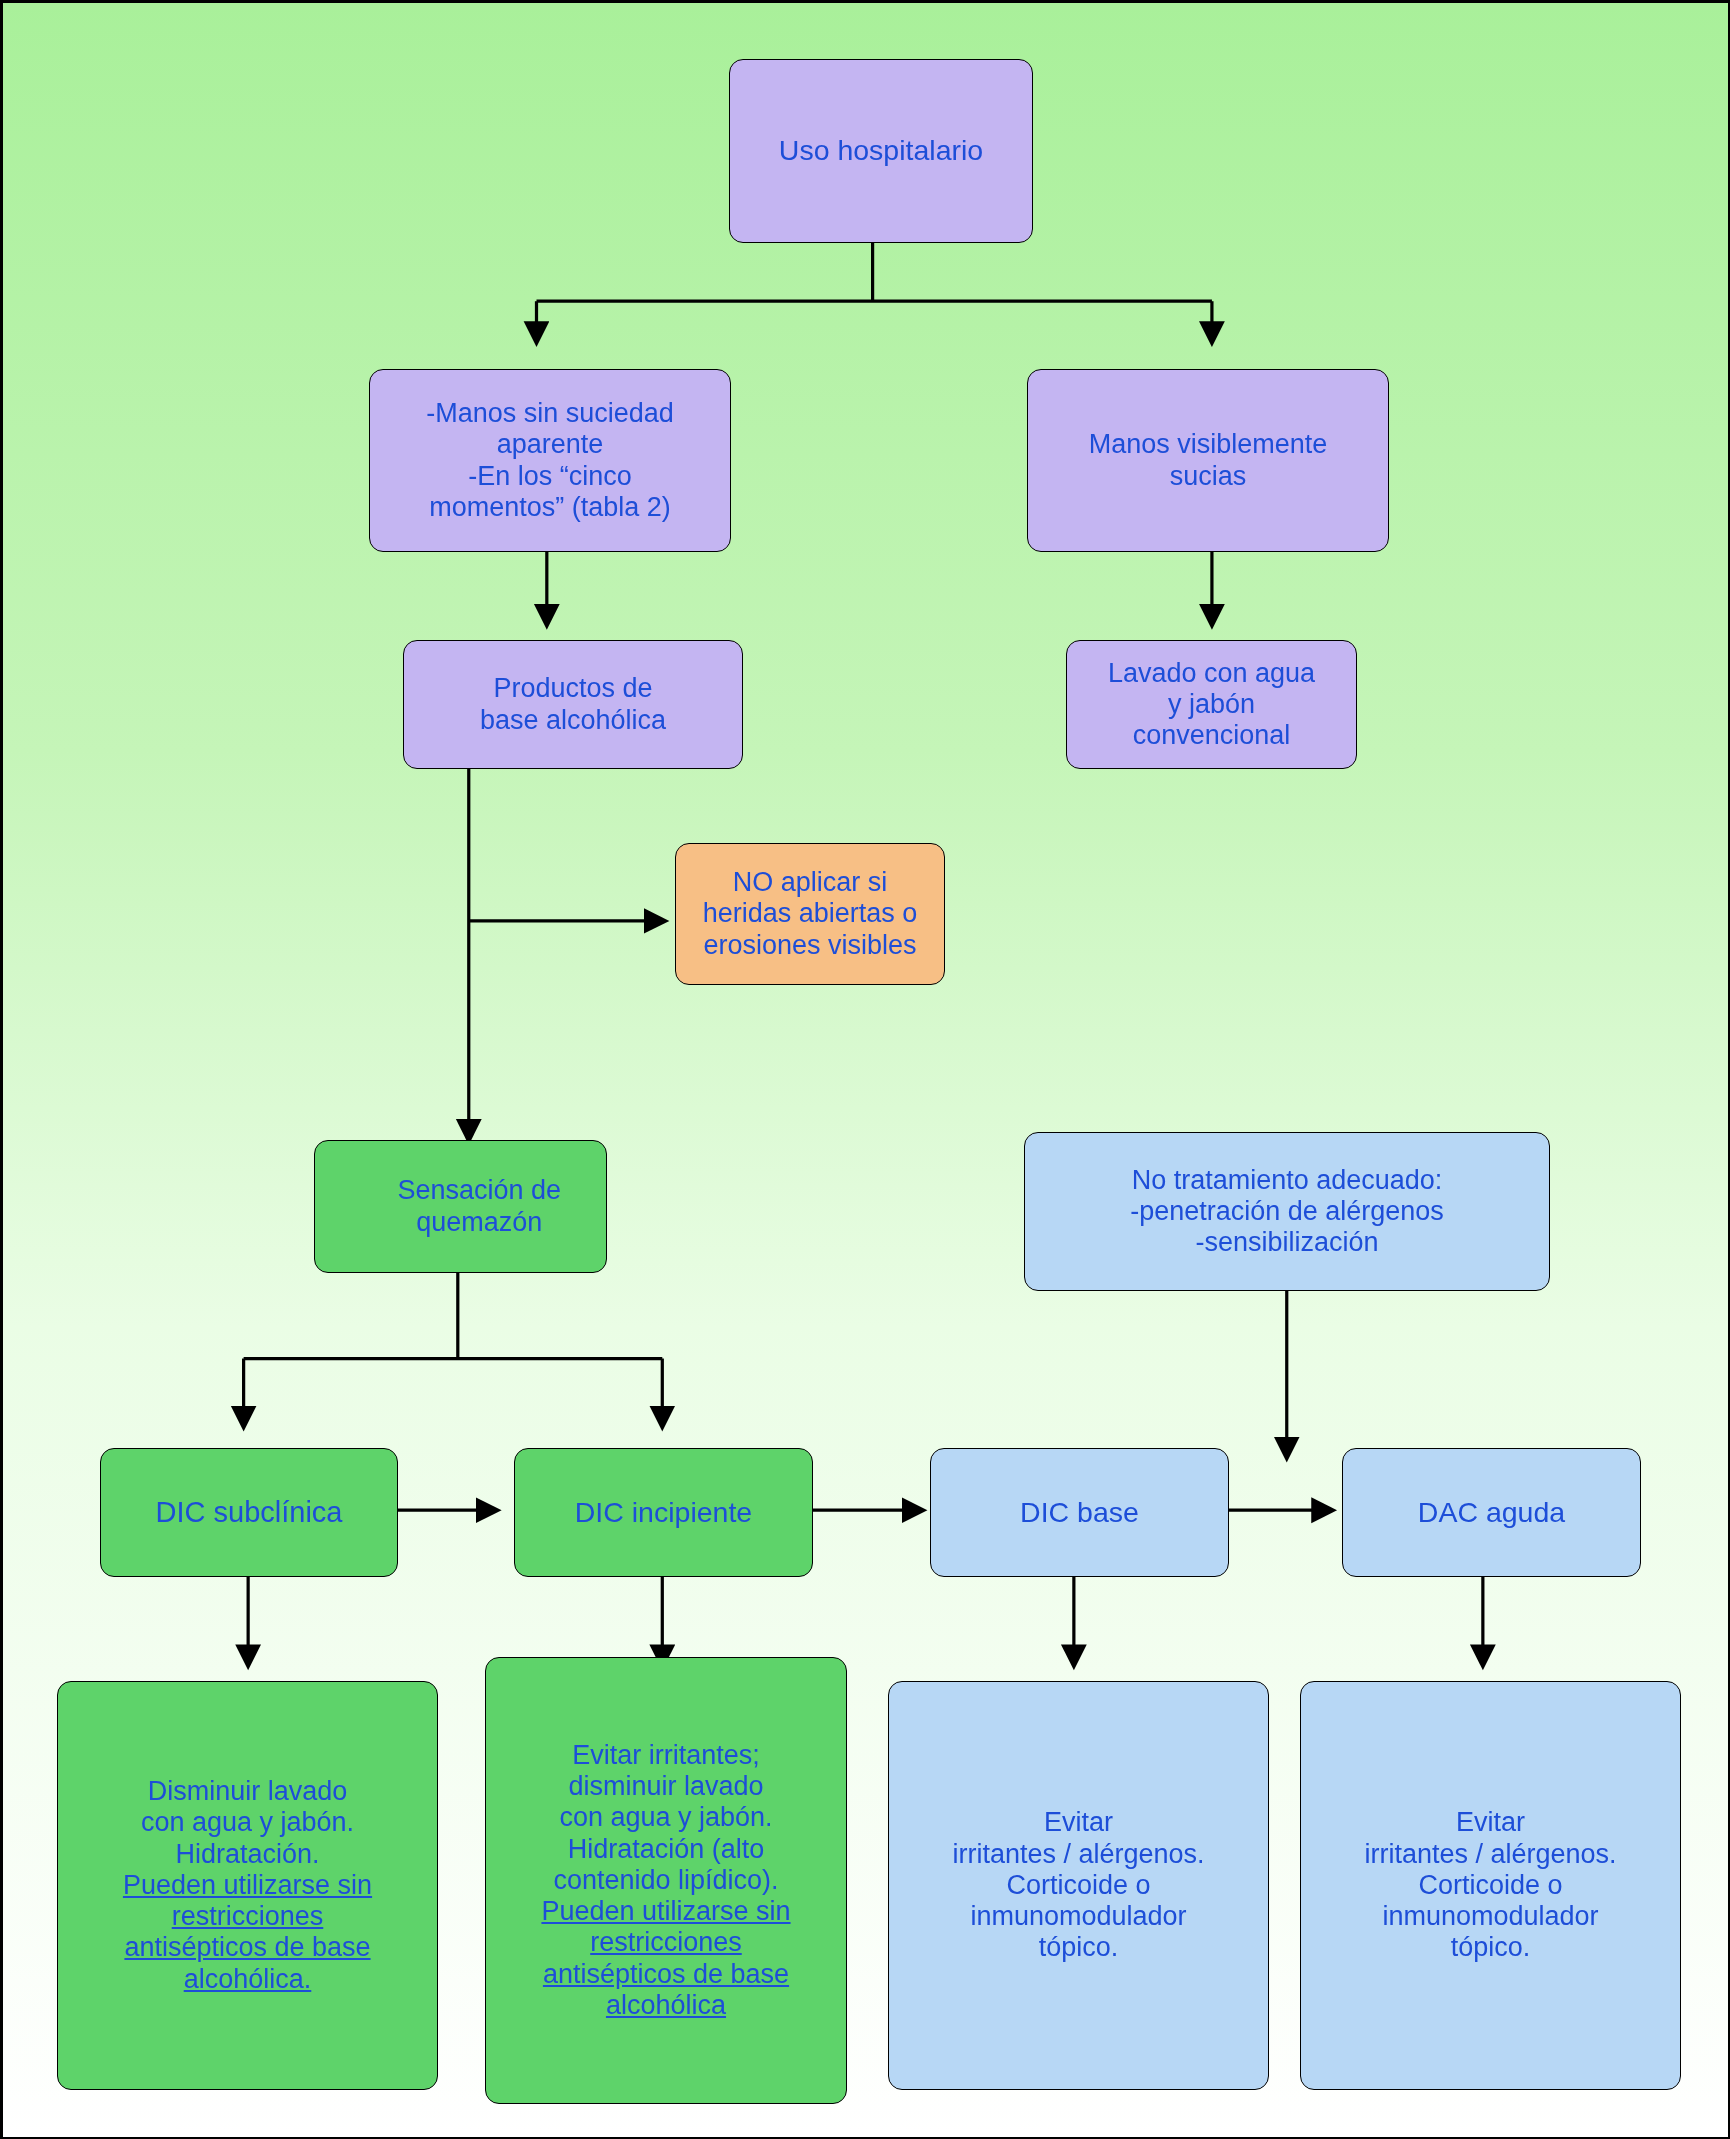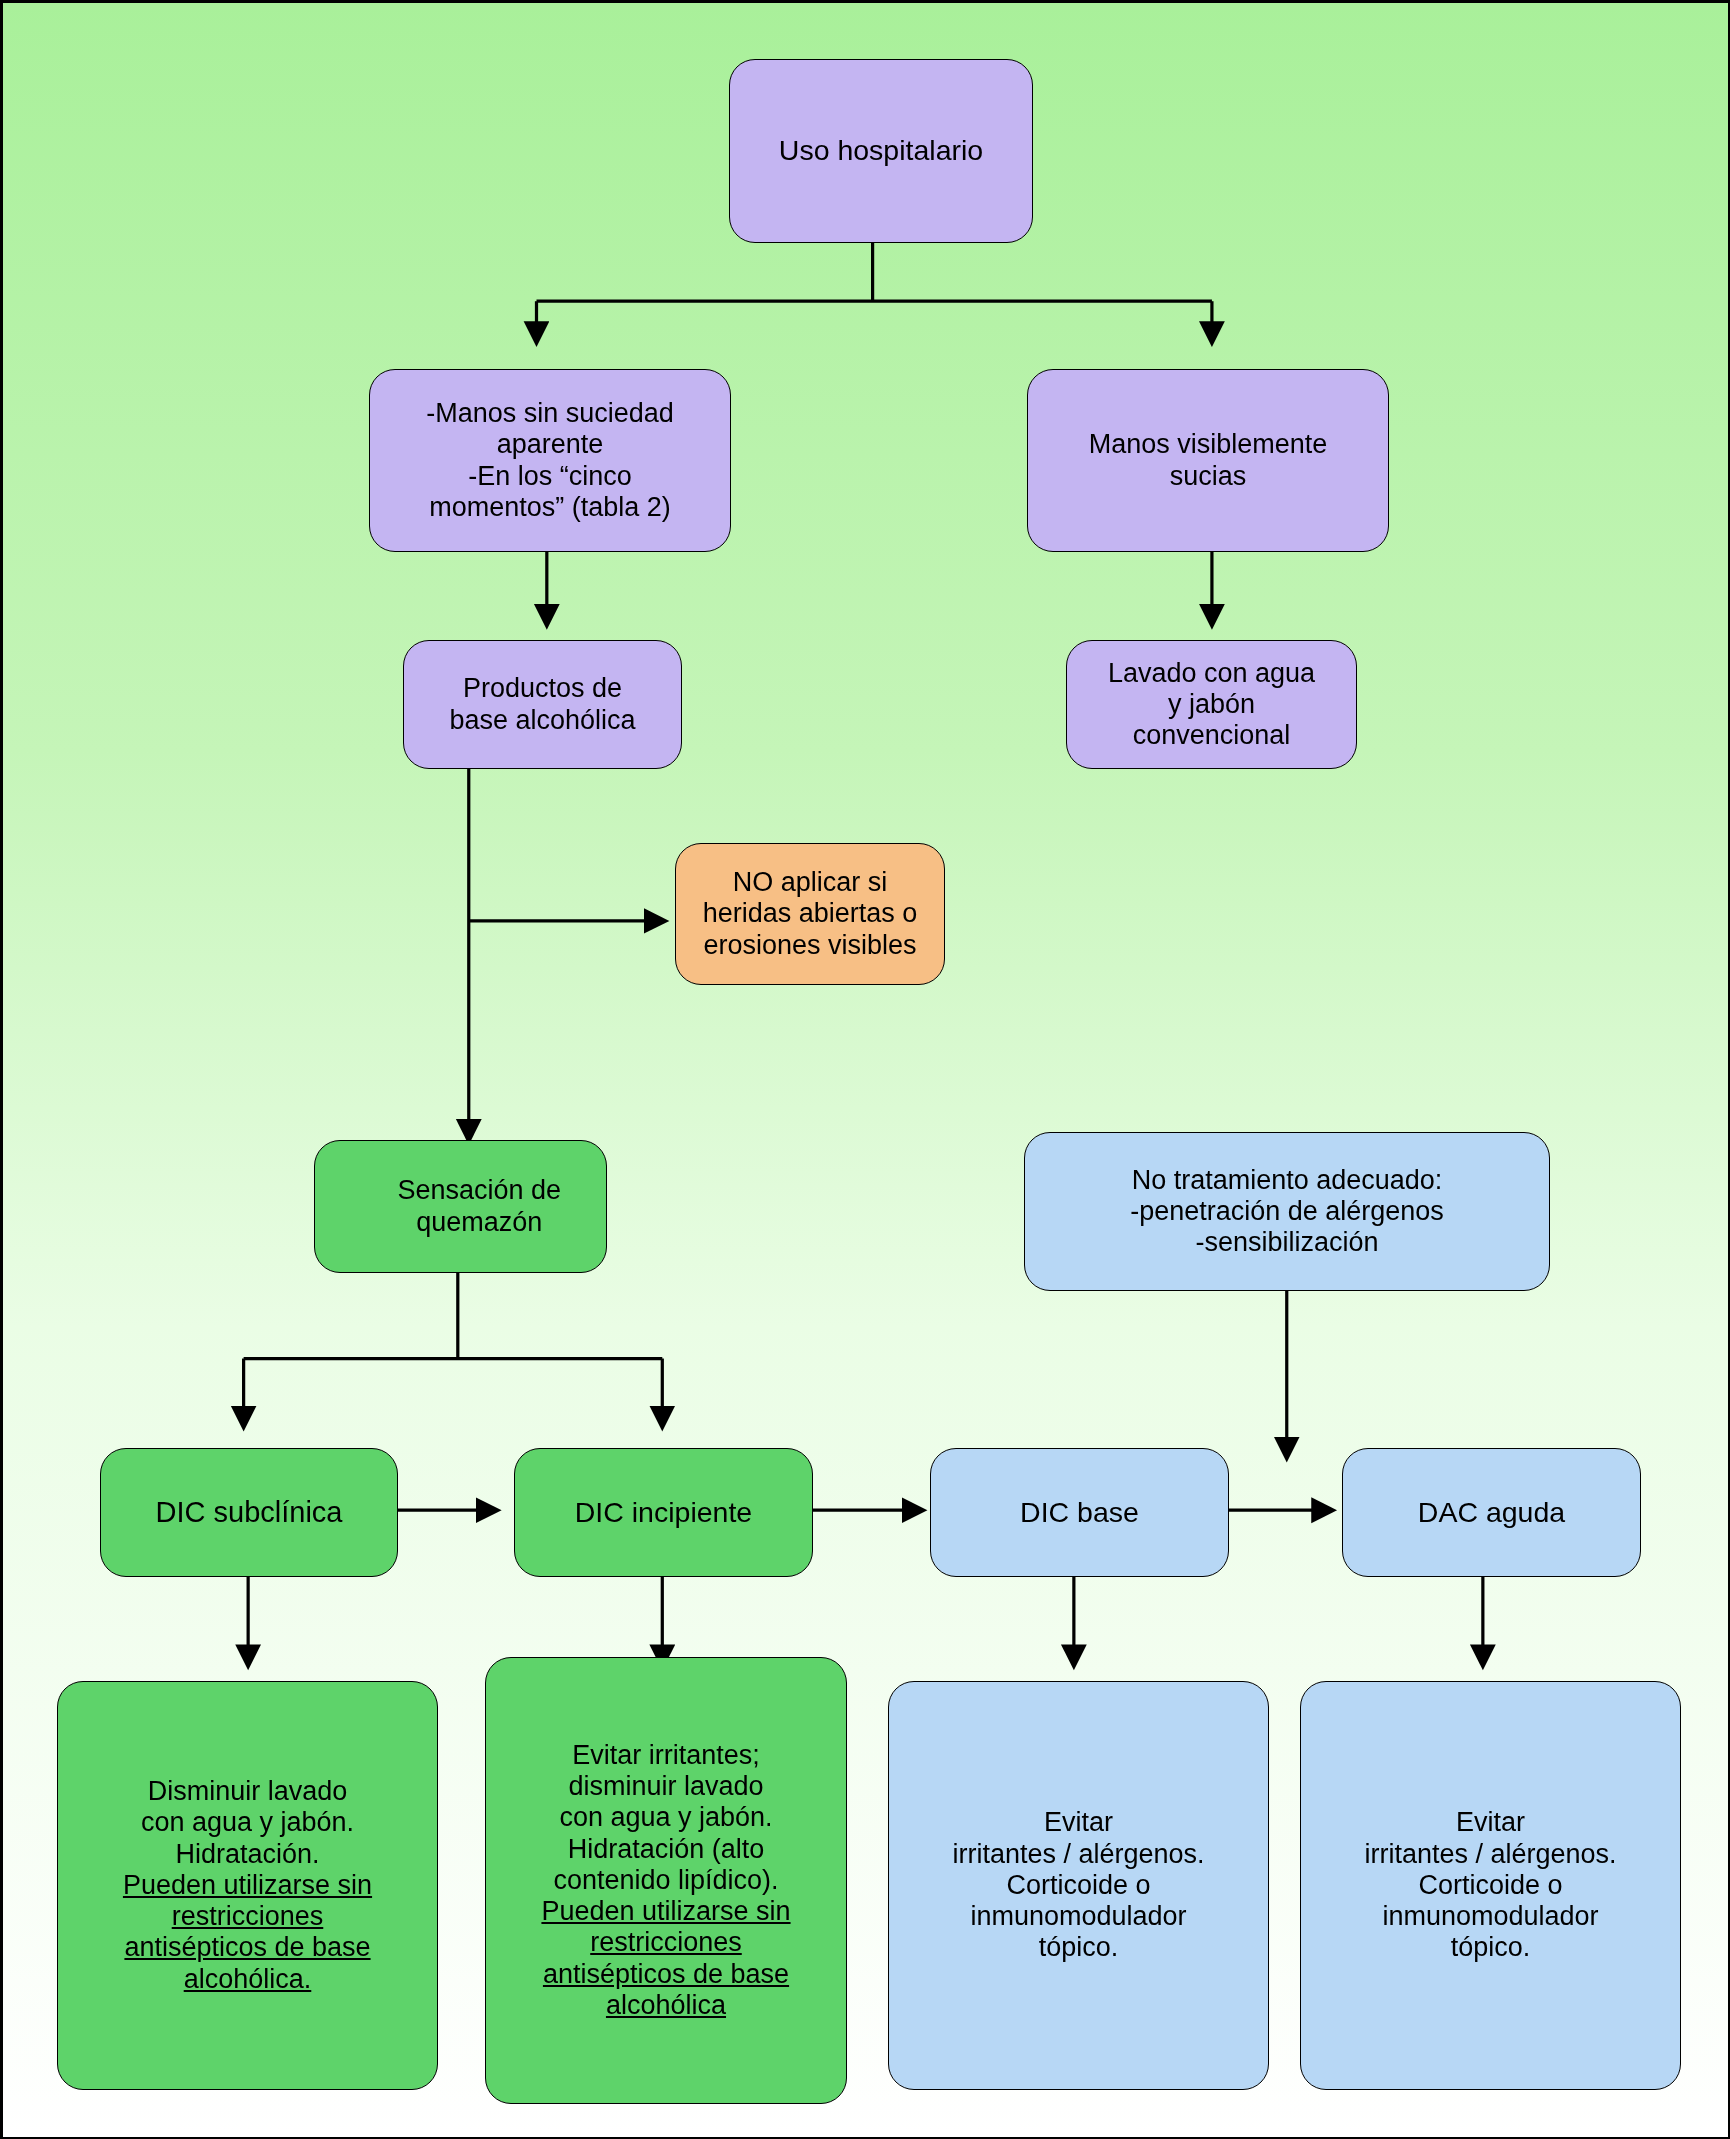--- a/index.html
+++ b/index.html
@@ -14,26 +14,26 @@
     background: linear-gradient(to bottom, #a9f09a 0%, #c5f5b8 35%, #eafde5 62%, #ffffff 100%);
     border: 3.9px solid #000000;
     box-sizing: border-box;
     font-family: "Liberation Sans", sans-serif;
     overflow: hidden;
   }
   .node {
     position: absolute;
     box-sizing: border-box;
     border: 1.9px solid #000000;
-    border-radius: 26px;
+    border-radius: 14px;
     display: flex;
     align-items: center;
     justify-content: center;
     text-align: center;
-    color: #000000;
+    color: #1d4ed8;
     line-height: 1.16;
     padding: 3.9px 6.5px;
     white-space: pre-line;
   }
   .purple { background: #c4b5f2; }
   .orange { background: #f7bf85; }
   .green  { background: #5ed36a; }
   .blue   { background: #b7d7f5; }
 
   .u { text-decoration: underline; }
@@ -103,21 +103,21 @@
   <div class="node purple" style="left:726px; top:56px; width:304px; height:184px; font-size:28.5px;">Uso hospitalario</div>
 
   <div class="node purple" style="left:366px; top:366px; width:362px; height:183px; font-size:27px;">-Manos sin suciedad
 aparente
 -En los “cinco
 momentos” (tabla 2)</div>
 
   <div class="node purple" style="left:1024px; top:366px; width:362px; height:183px; font-size:27px;">Manos visiblemente
 sucias</div>
 
-  <div class="node purple" style="left:400px; top:637px; width:279px; height:129px; font-size:27px;">Productos de
+  <div class="node purple" style="left:400px; top:637px; width:340px; height:129px; font-size:27px;">Productos de
 base alcohólica</div>
 
   <div class="node purple" style="left:1063px; top:637px; width:291px; height:129px; font-size:27px;">Lavado con agua
 y jabón
 convencional</div>
 
   <div class="node orange" style="left:672px; top:840px; width:270px; height:142px; font-size:27px;">NO aplicar si
 heridas abiertas o
 erosiones visibles</div>
 

